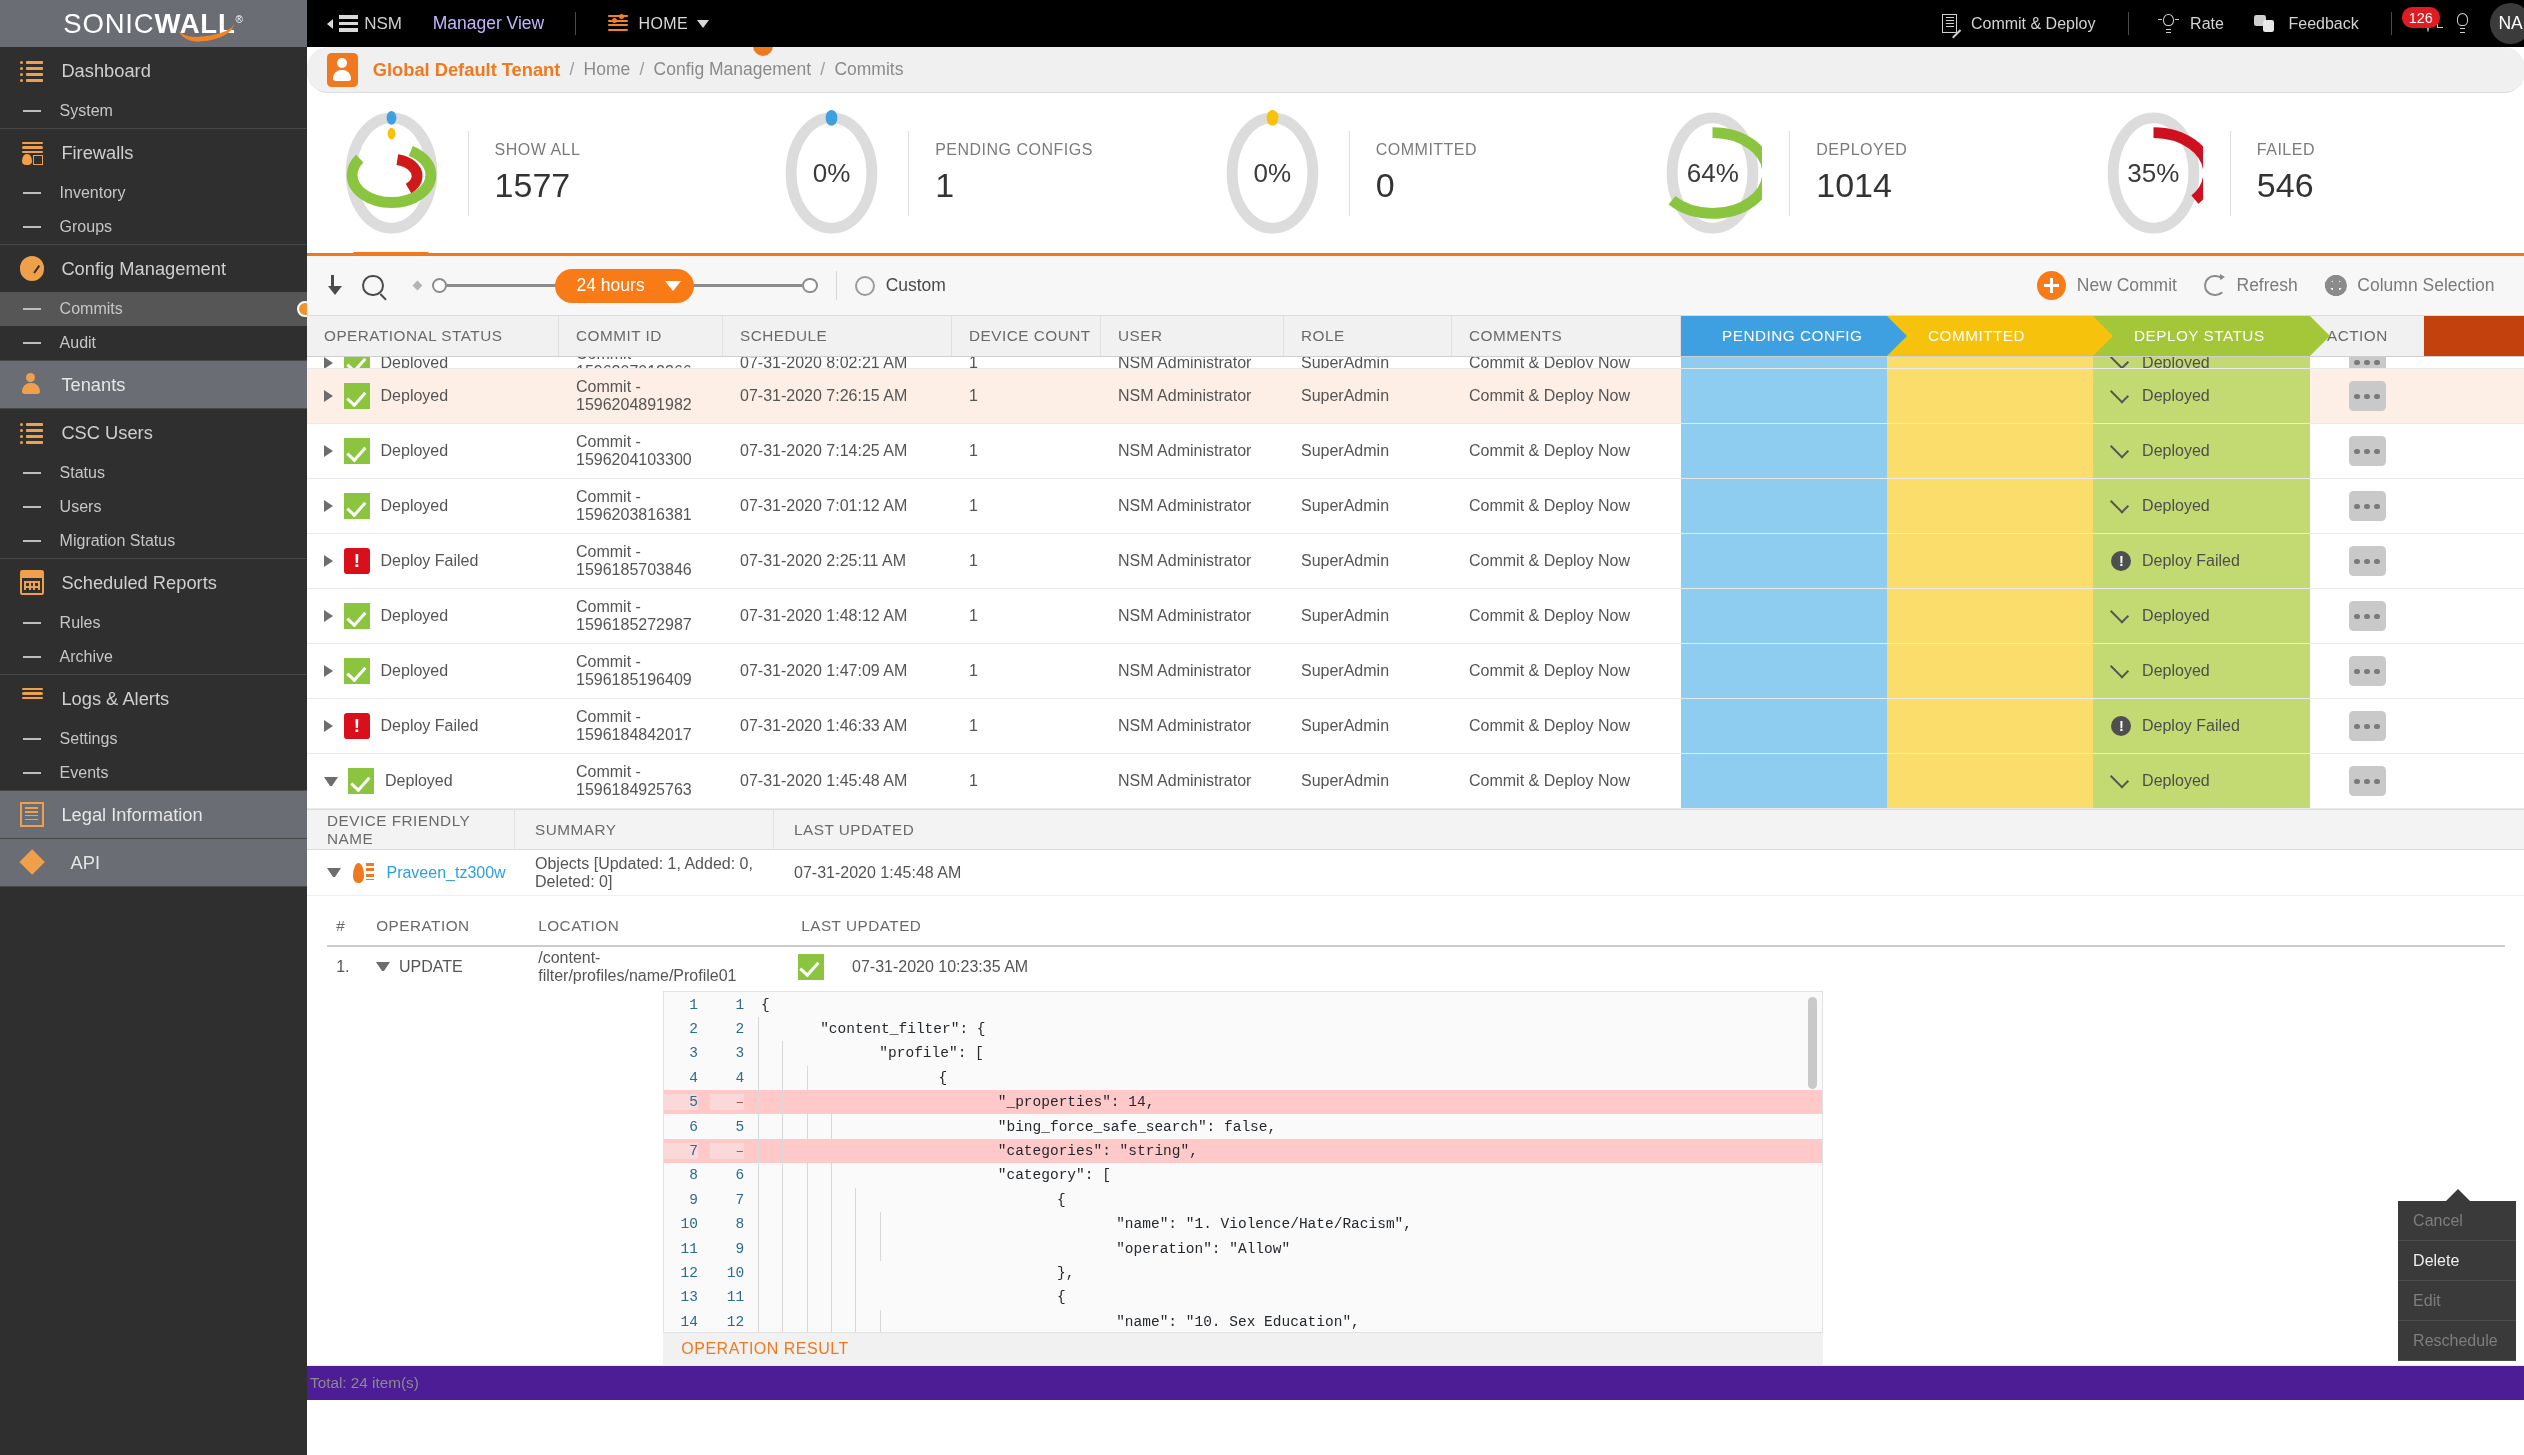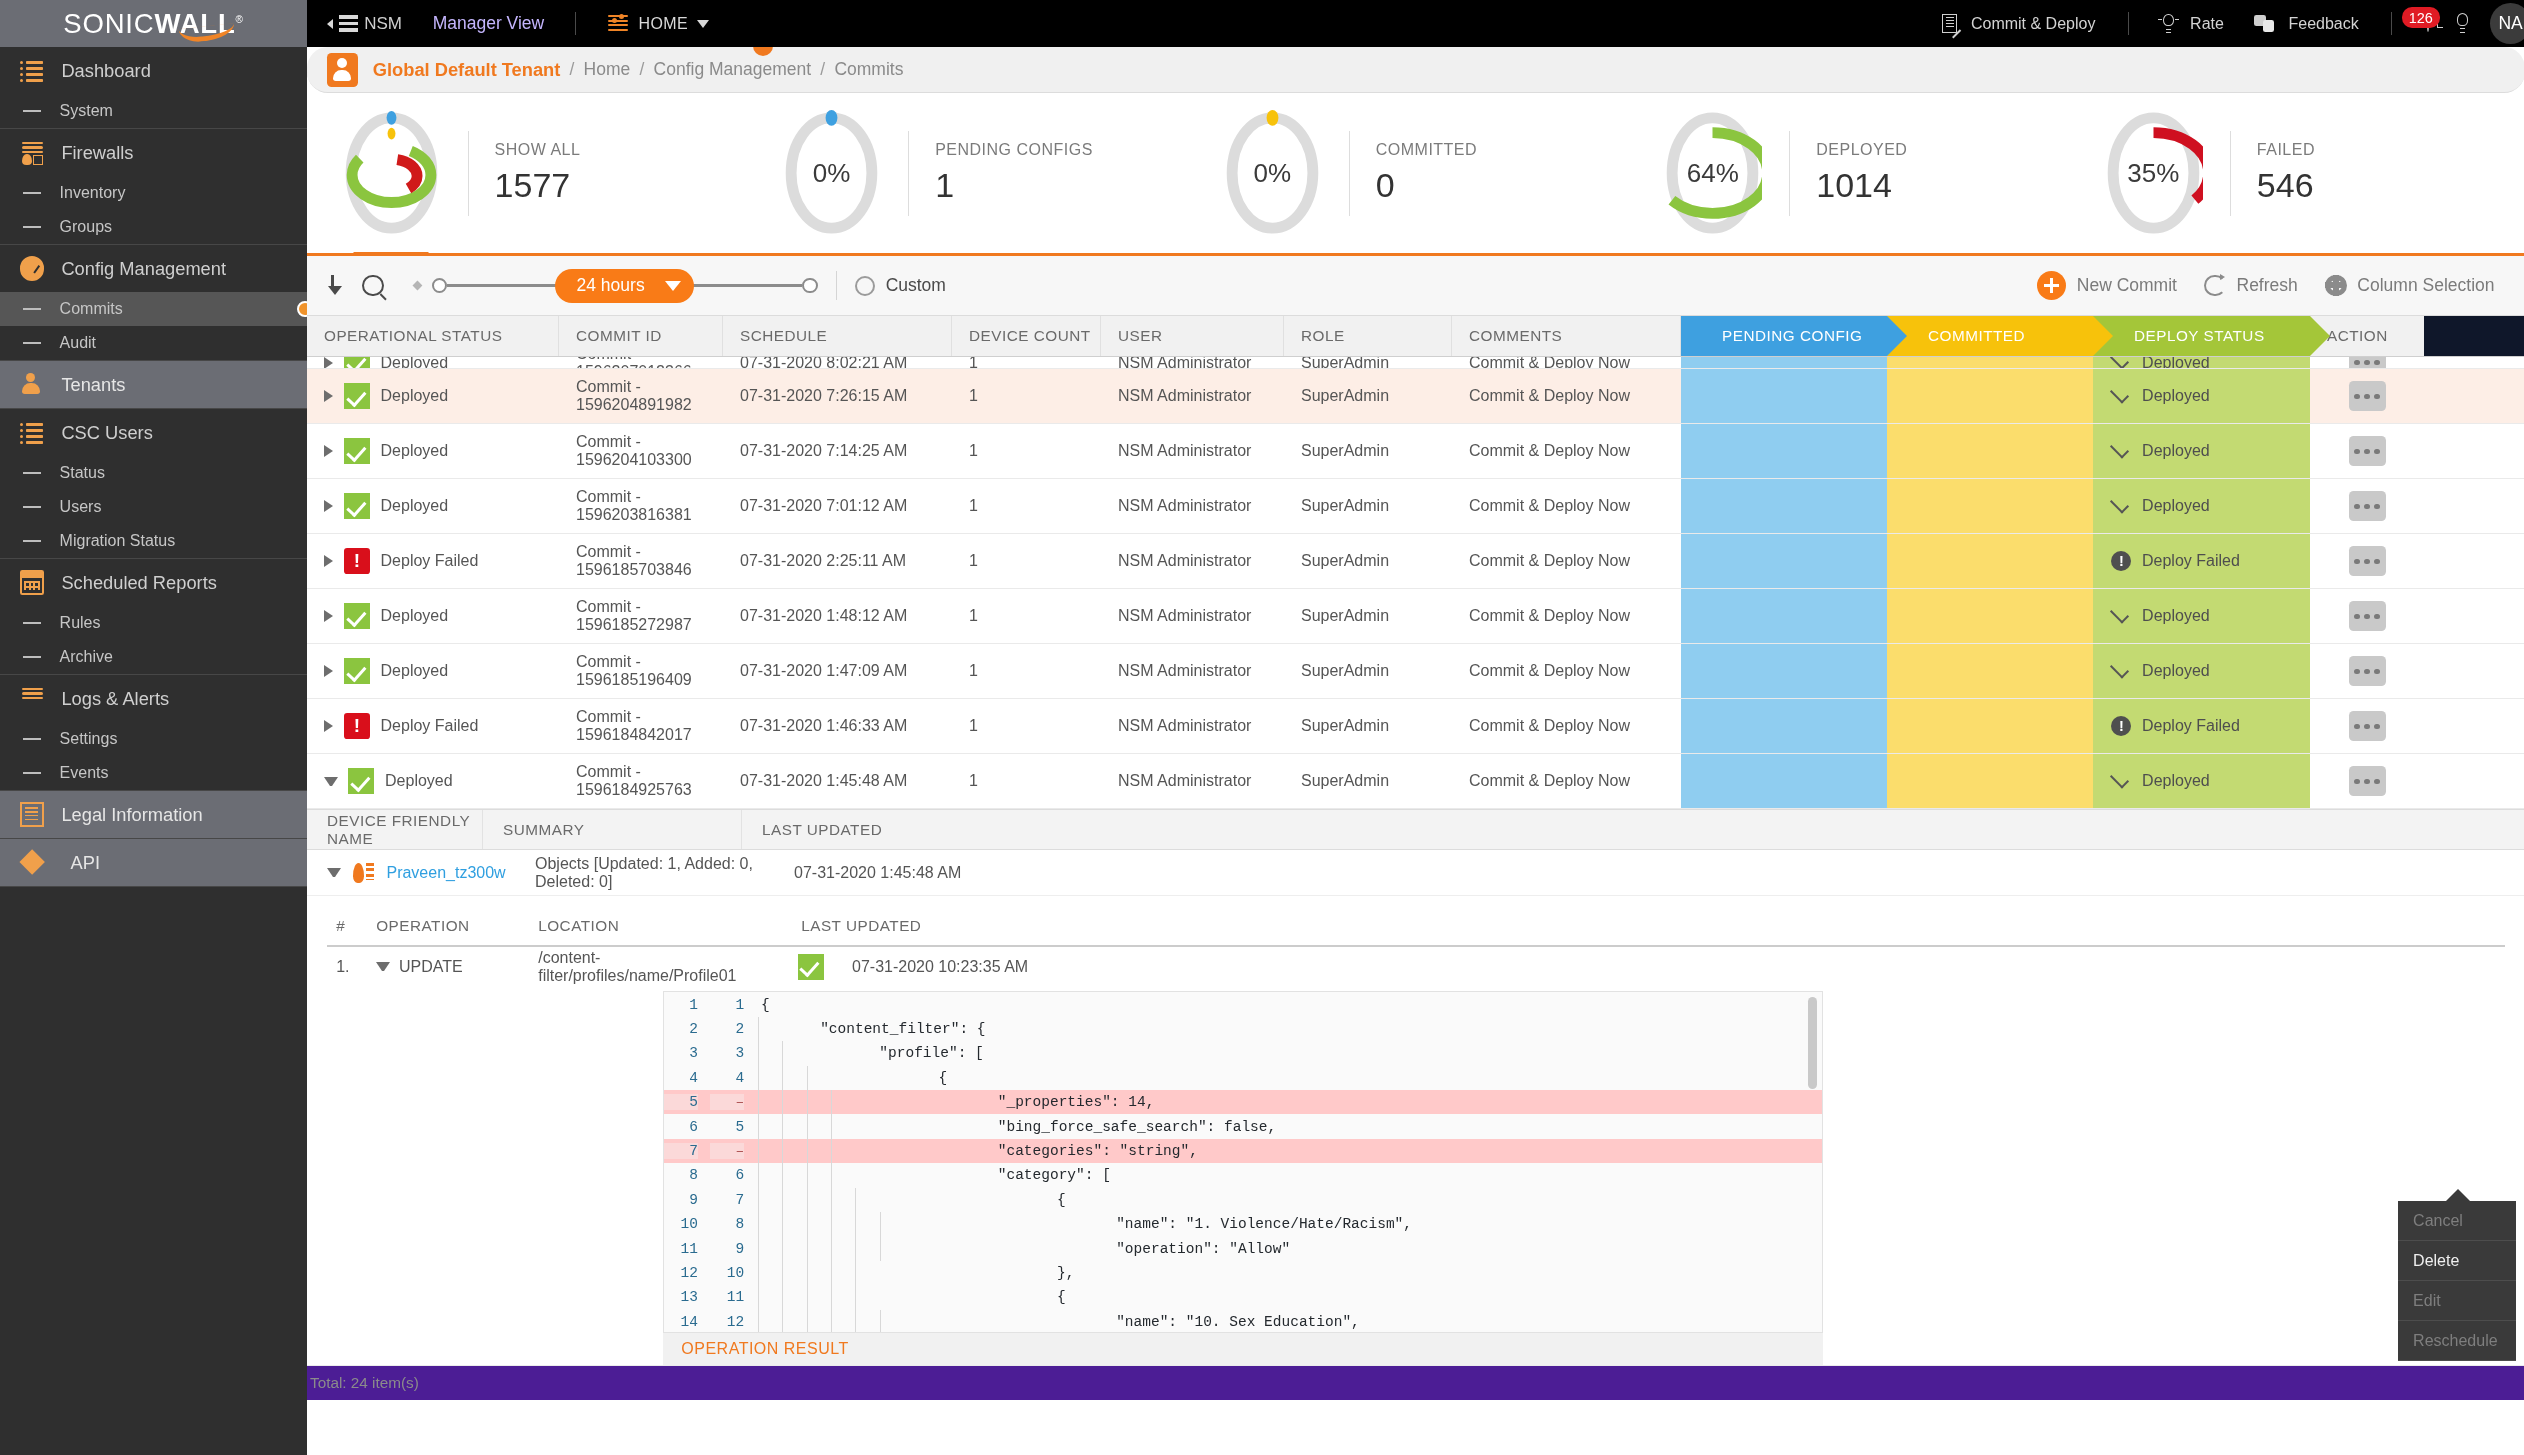--- a/index.html
+++ b/index.html
@@ -177,21 +177,21 @@
   .plus-circle::after { left: 13px; top: 6.9px; width: 3.1px; height: 15.3px; }
   .refresh-ico { width: 21.4px; height: 21.4px; border: 2.3px solid #8b8b8b; border-radius: 50%; border-right-color: transparent; position: relative; }
   .refresh-ico::after { content:""; position:absolute; top:-3.1px; right:-0.8px; border-left:5.3px solid #8b8b8b; border-top:3.8px solid transparent; border-bottom:3.8px solid transparent; }
   .gear-ico { width: 21.4px; height: 21.4px; border-radius: 50%; border: 5.3px solid #8b8b8b; position: relative; }
   .gear-ico::before, .gear-ico::after { content:""; position:absolute; background:#8b8b8b; }
   .gear-ico::before { left:-5.3px; top:2.3px; width:21.4px; height:6.1px; }
   .gear-ico::after { left:2.3px; top:-5.3px; width:6.1px; height:21.4px; }
 
   
   .table-area { flex: 1; overflow: hidden; position: relative; background: #fff; }
-  .thead { display: flex; height: 41px; background: #0f172a; border-bottom: 1.5px solid #cfcfcf; position: relative; }
+  .thead { display: flex; height: 41px; background: #c2410c; border-bottom: 1.5px solid #cfcfcf; position: relative; }
   .th { font-size: 15.3px; color: #6a6a6a; letter-spacing: 0.5px; display: flex; align-items: center; padding-left: 17px; border-right: 0.8px solid #e0e0e0; }
   .th.plain { background: #f1f1f1; }
   .chev { position: relative; display: flex; align-items: center; padding-left: 41px; color: #fff; font-size: 15.3px; letter-spacing: 0.5px; }
   .chev::after { content:""; position: absolute; right: -20px; top: 0; width: 0; height: 0; border-top: 20.6px solid transparent; border-bottom: 20.6px solid transparent; border-left: 20px solid currentColor; z-index: 2; }
   .chev.blue { background: #3ea0e0; } .chev.blue::after { color: #3ea0e0; }
   .chev.yellow { background: #f7c20b; } .chev.yellow::after { color: #f7c20b; }
   .chev.green { background: #a4c639; } .chev.green::after { color: #a4c639; }
   .chev .lbl { position: relative; z-index: 3; }
 
   .rows { position: relative; }
@@ -884,21 +884,21 @@
               <span class="dots-btn">
                 <i></i>
                 <i></i>
                 <i></i>
               </span>
             </div>
         </div>
 
         <div class="detail">
           <div class="sub-head">
-            <div class="sub-th" style="width:176px">DEVICE FRIENDLY NAME</div>
+            <div class="sub-th" style="width:208px">DEVICE FRIENDLY NAME</div>
             <div class="sub-th" style="width:259px">SUMMARY</div>
             <div class="sub-th" style="width:1751px;border-right:0">LAST UPDATED</div>
           </div>
           <div class="dev-row">
             <div class="dev-cell" style="width:208px">
               <span class="tri-down"></span>
               <span class="dev-ico">
                   <span class="fl"></span>
                   <span class="bk"></span>
                 </span>

